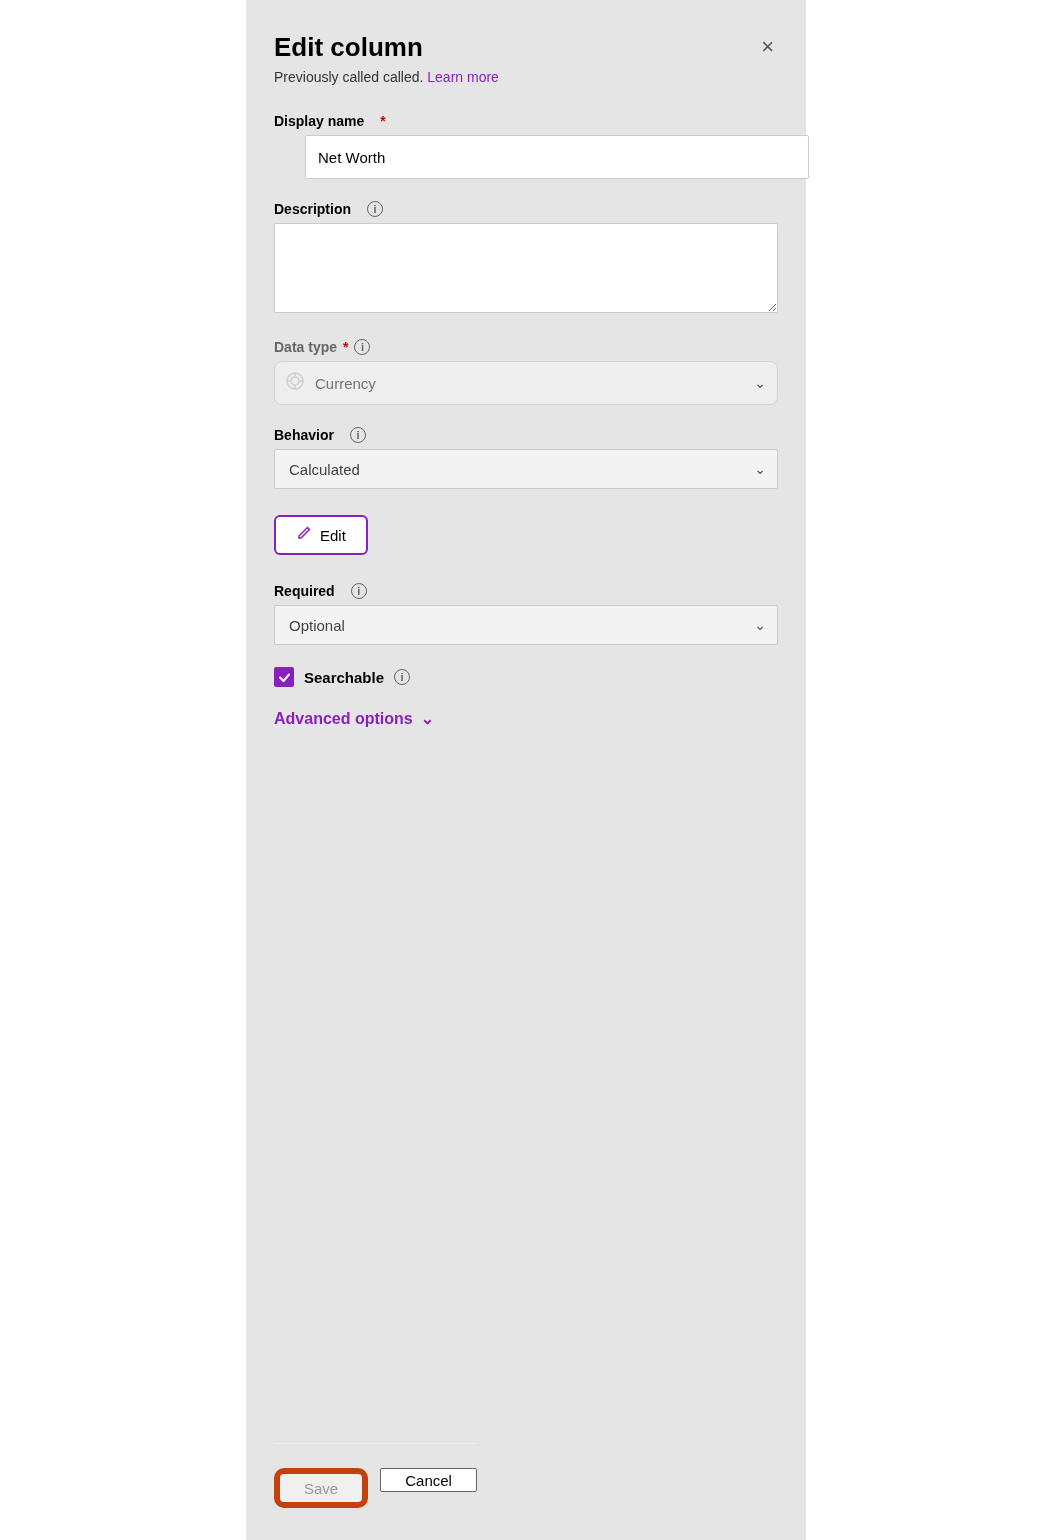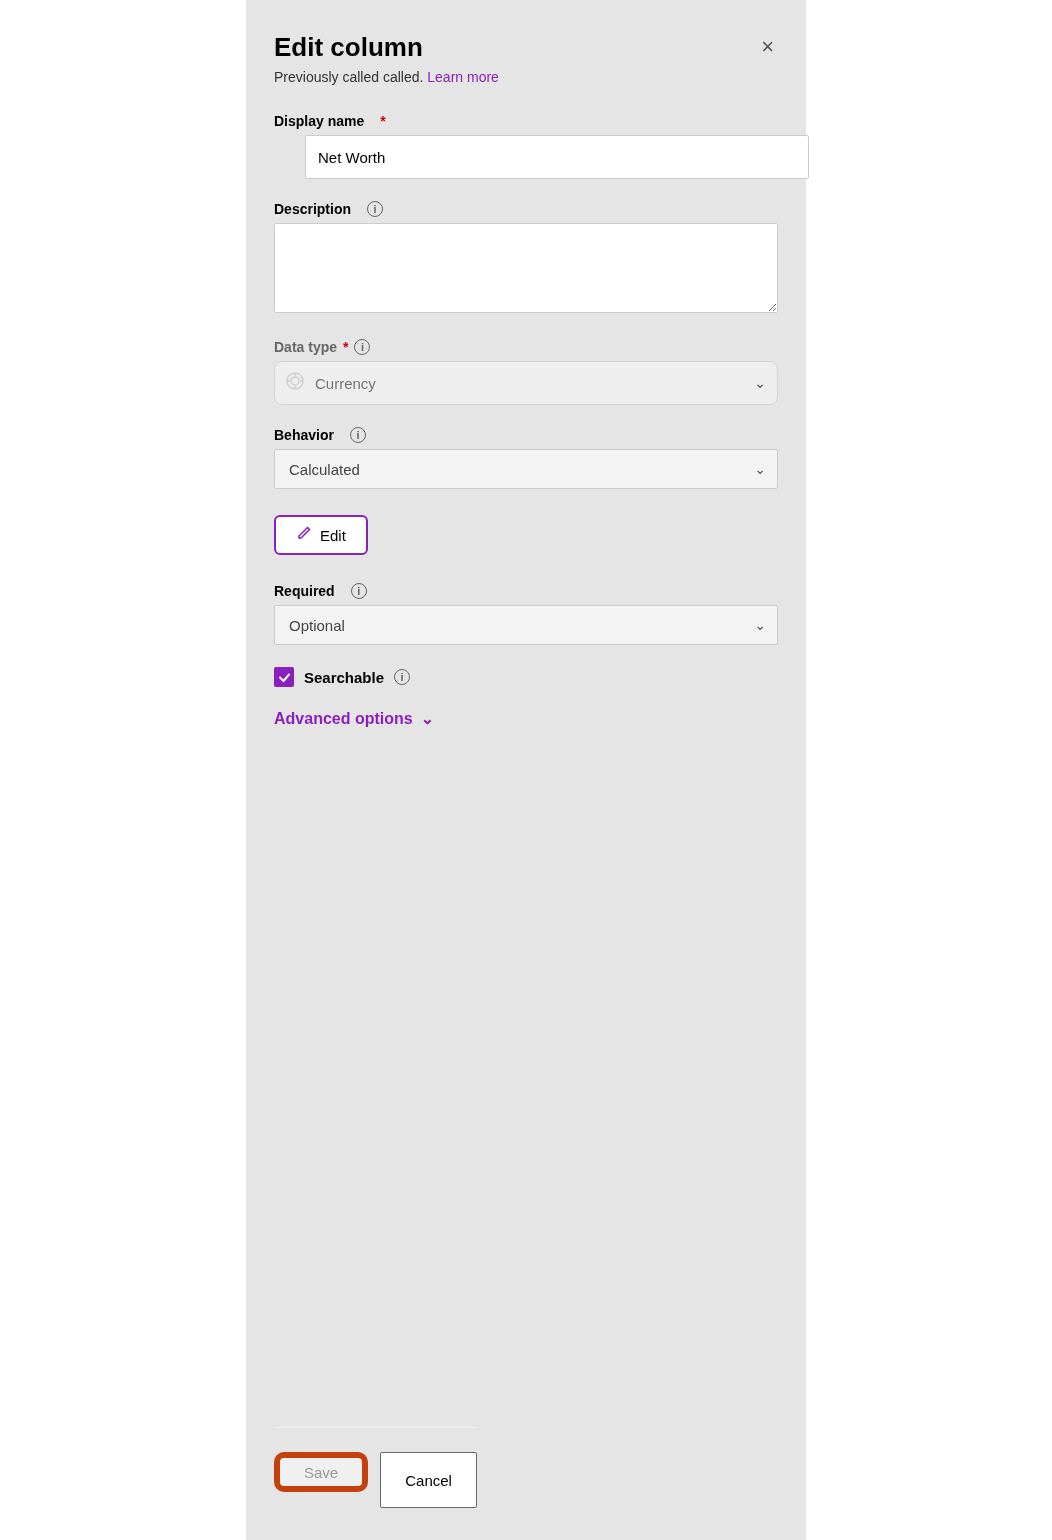--- a/index.html
+++ b/index.html
@@ -267,21 +267,21 @@
       padding: 0 24px;
       background: #f0f0f0;
       color: #999;
       border: 6px solid #c2410c;
       font-size: 15px;
       cursor: not-allowed;
       border-radius: 10px;
     }
 
     .btn-cancel {
-      height: 56px;
+      height: 24px;
       padding: 0 24px;
       background: #fff;
       color: #000;
       border: 1.5px solid #666;
       font-size: 15px;
       cursor: pointer;
       border-radius: 2px;
     }
   </style>
 </head>

